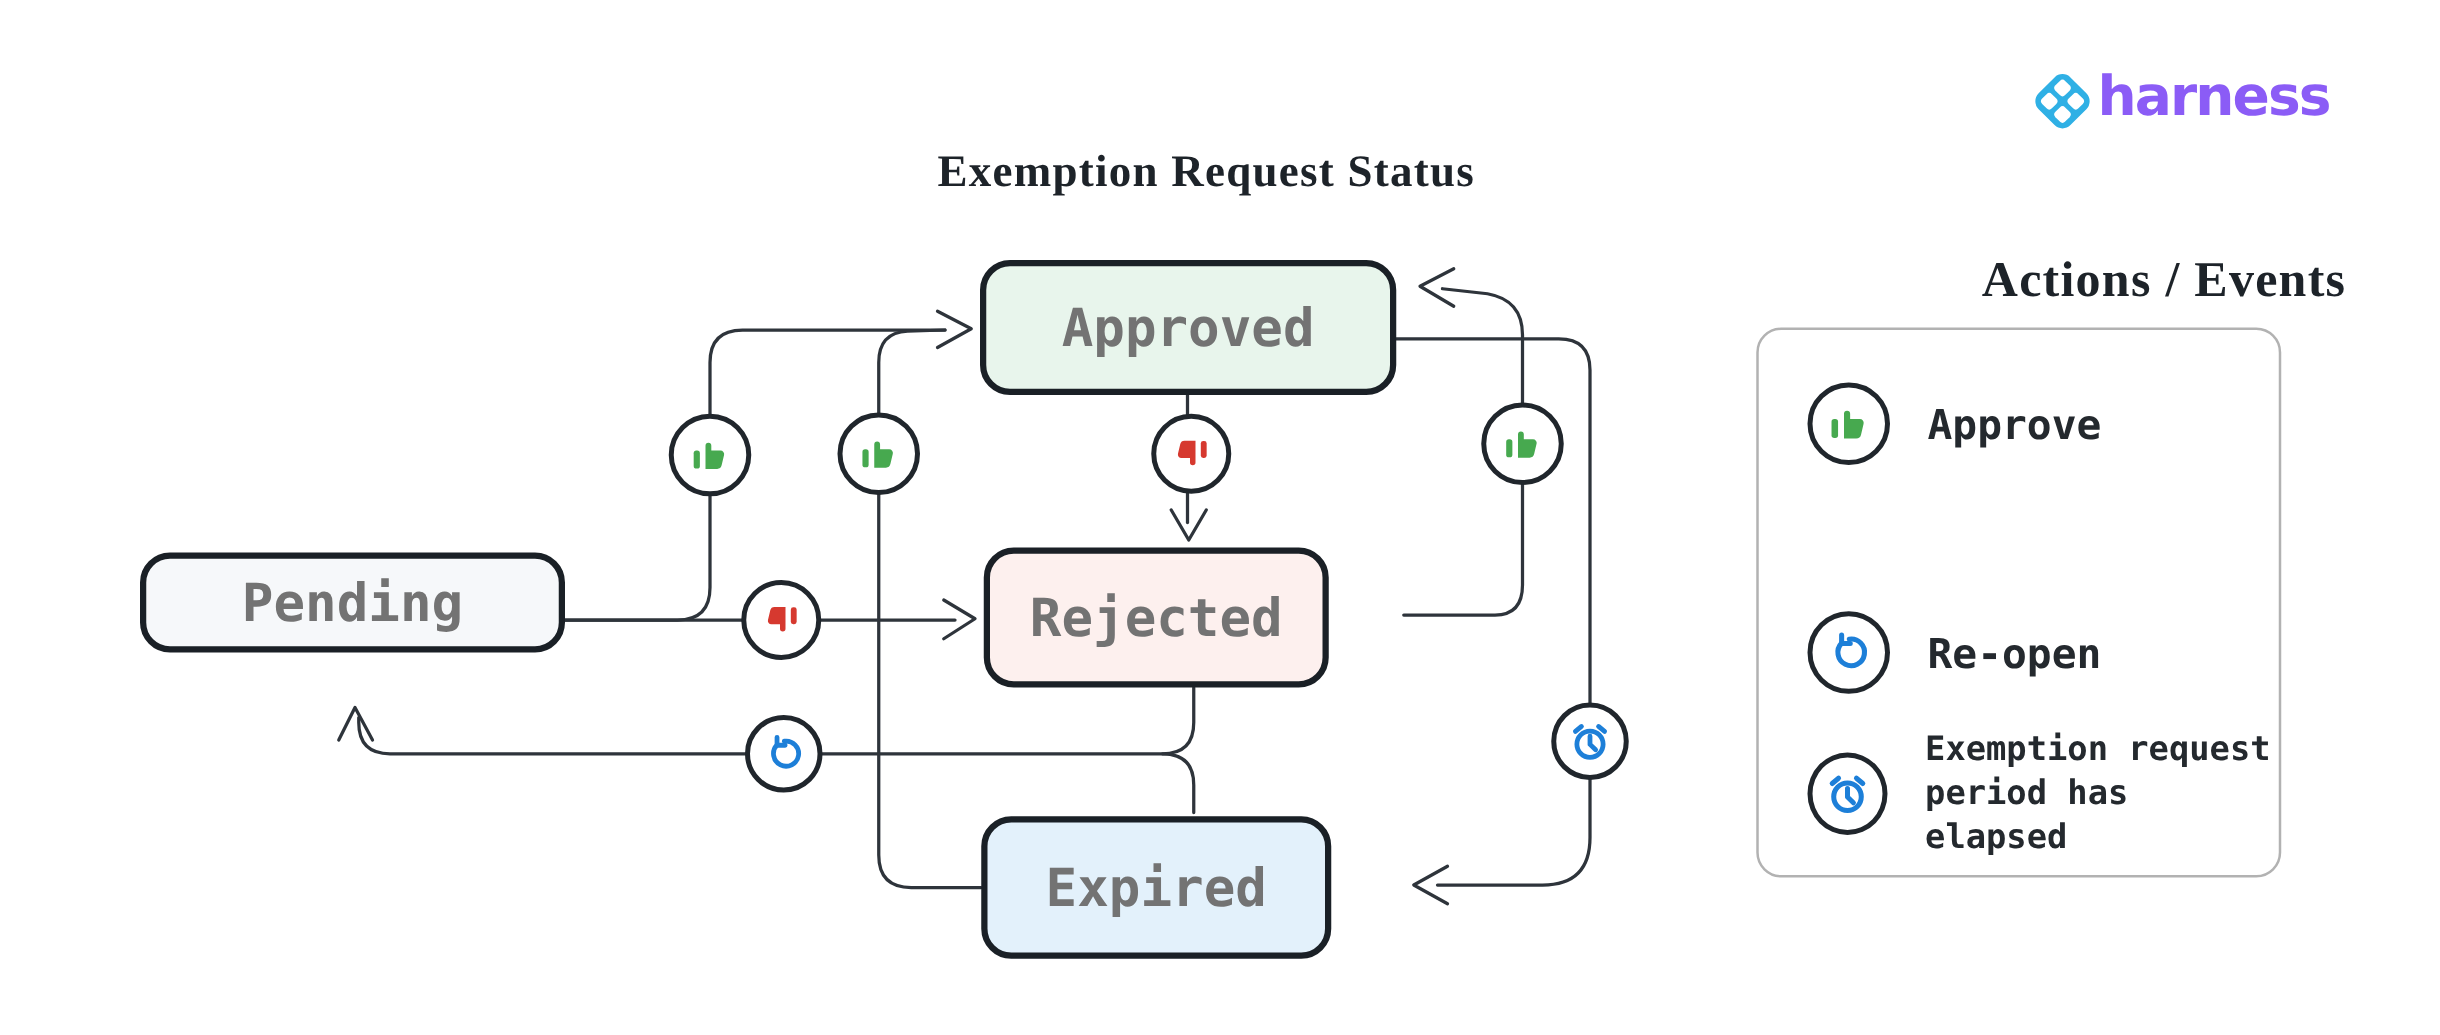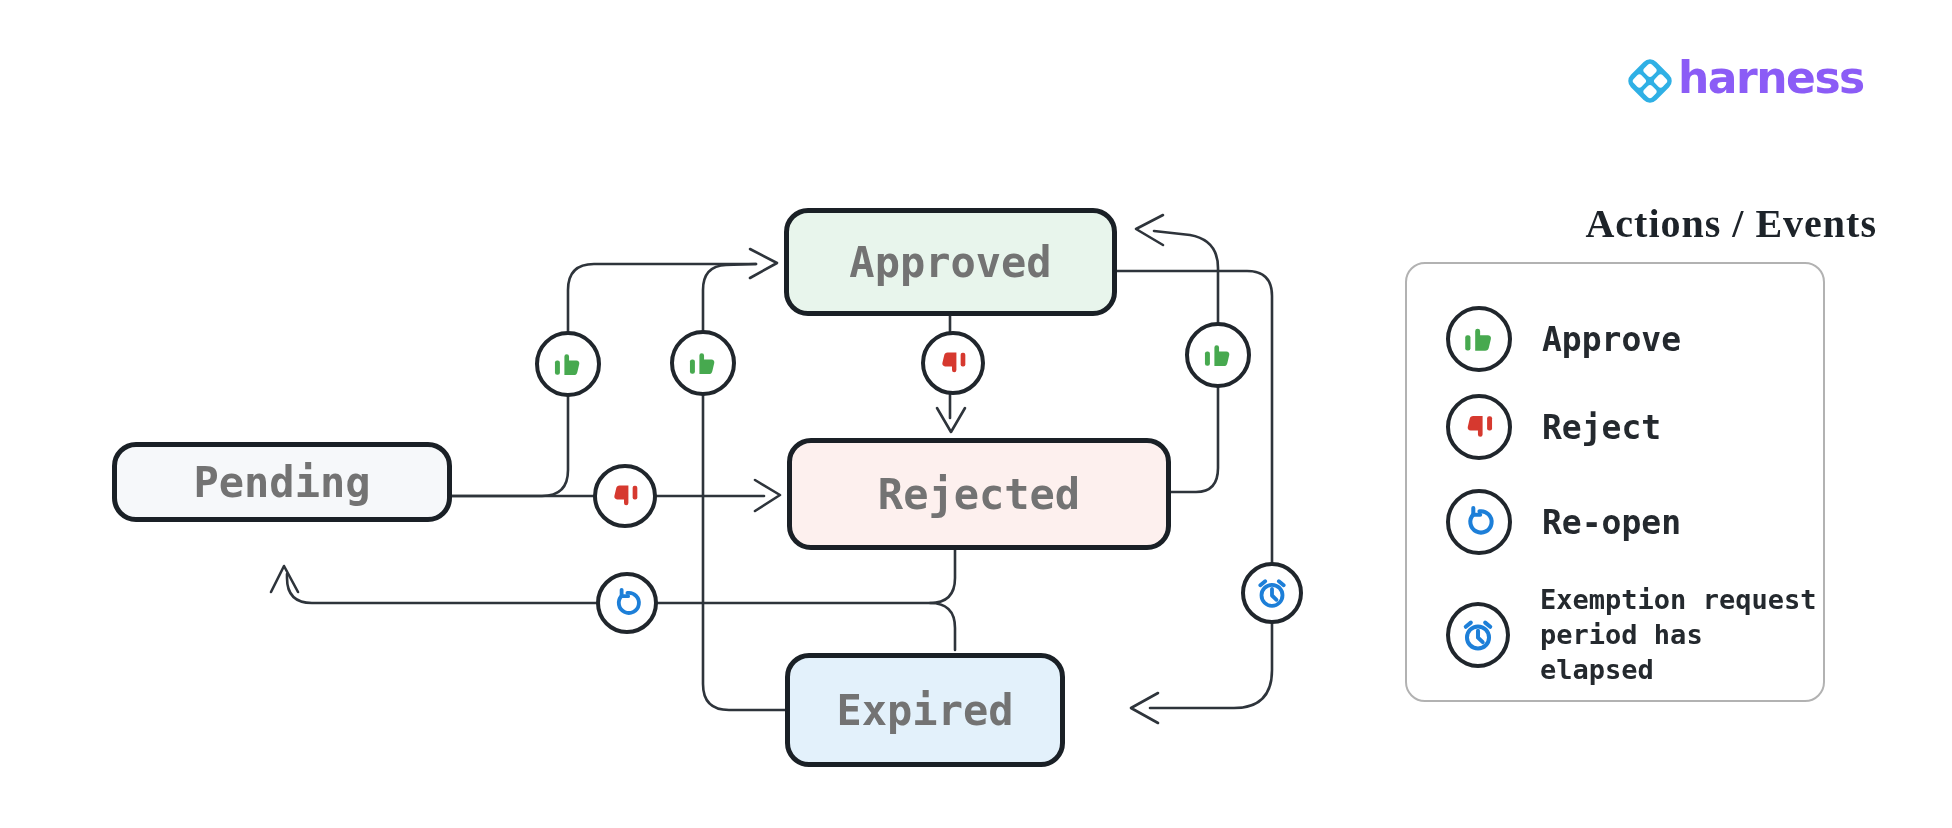--- a/index.html
+++ b/index.html
@@ -25,21 +25,21 @@
   #brand-name{font-size:44px;font-weight:700;letter-spacing:-1.5px;color:#8b5cf6;}
   
   .node{
     position:absolute;box-sizing:border-box;border:5px solid #1a2026;border-radius:24px;
     display:flex;align-items:center;justify-content:center;
     font-family:"DejaVu Sans Mono","Liberation Mono",monospace;
     font-size:42px;font-weight:600;color:#737373;
   }
   #node-pending {left:112px;top:442px;width:340px;height:80px;background:#f6f8fa;}
   #node-approved{left:784px;top:208px;width:333px;height:108px;background:#e8f5ec;}
-  #node-rejected{left:787px;top:438px;width:384px;height:112px;background:#fdf0ee;}
+  #node-rejected{left:787px;top:438px;width:276px;height:112px;background:#fdf0ee;}
   #node-expired {left:785px;top:653px;width:280px;height:114px;background:#e3f1fb;}
   
   #connectors{position:absolute;left:0;top:0;}
   #connectors path,#connectors polyline{fill:none;stroke:#2e343b;stroke-width:2.6;stroke-linecap:round;stroke-linejoin:round;}
   
   .badge{
     position:absolute;box-sizing:border-box;background:#ffffff;border:4px solid #20262c;border-radius:50%;
     display:flex;align-items:center;justify-content:center;
   }
   .badge svg,.legend-badge svg{display:block;}
@@ -77,20 +77,21 @@
     <symbol id="ic-alarm" viewBox="0 0 24 24">
       <circle cx="12" cy="13.4" r="6.3" stroke="currentColor" stroke-width="2.3" fill="none"></circle>
       <path d="M12 9.6 V13.5 L14.7 16.1" stroke="currentColor" stroke-width="2.3" fill="none" stroke-linecap="round" stroke-linejoin="round"></path>
       <path d="M5.0 7.3 L7.9 4.9 M19.0 7.3 L16.1 4.9" stroke="currentColor" stroke-width="2.3" fill="none" stroke-linecap="round"></path>
     </symbol>
   </defs>
 </svg>
 
 <div id="stage">
 
+  <div id="diagram-title" class="hand">Exemption Request Status</div>
 
   <div id="brand">
     <div id="brand-icon">
       <span></span>
         <span></span>
         <span></span>
         <span></span>
     </div>
     <div id="brand-name">harness</div>
   </div>
@@ -156,28 +157,20 @@
   <div id="legend-title" class="hand">Actions / Events</div>
   <div id="legend-box">
     <div class="legend-row" style="top:42px;left:39px;">
       <div class="legend-badge">
         <svg class="green" width="38" height="38">
             <use href="#ic-thumb"></use>
           </svg>
       </div>
       <div class="legend-label">Approve</div>
     </div>
-    <div class="legend-row" style="top:130px;left:39px;">
-      <div class="legend-badge">
-        <svg class="red flip" width="36" height="36">
-            <use href="#ic-thumb"></use>
-          </svg>
-      </div>
-      <div class="legend-label">Reject</div>
-    </div>
     <div class="legend-row" style="top:225px;left:39px;">
       <div class="legend-badge">
         <svg class="blue" width="36" height="36">
             <use href="#ic-reopen"></use>
           </svg>
       </div>
       <div class="legend-label">Re-open</div>
     </div>
     <div class="legend-row" style="top:318px;left:39px;">
       <div class="legend-badge">

